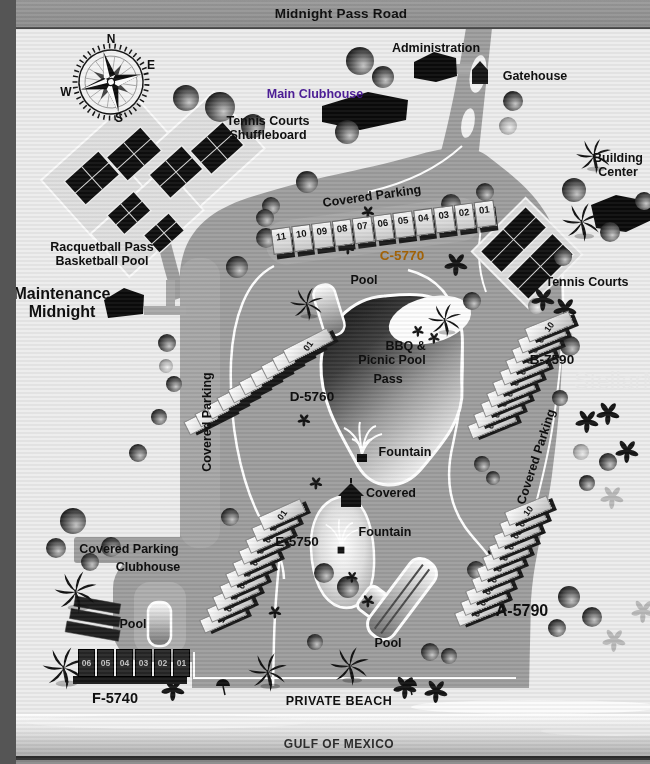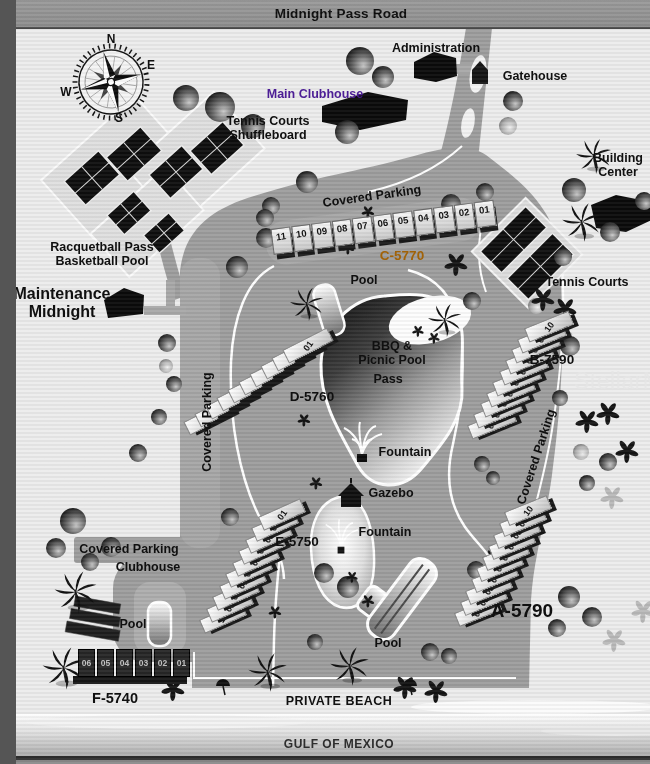--- a/index.html
+++ b/index.html
@@ -818,21 +818,21 @@
         <span>Tennis Courts</span>
       </div>
       <div class="map-label" style="left: 86px; top: 255px; font-size: 12.5px; font-weight: 700; color: rgb(16, 16, 16); transform: translate(-50%, -50%) rotate(0deg);">
         <span>Racquetball Pass</span>
         <span>Basketball Pool</span>
       </div>
       <div class="map-label" style="left: 46px; top: 303px; font-size: 16px; font-weight: 700; color: rgb(16, 16, 16); transform: translate(-50%, -50%) rotate(0deg);">
         <span>Maintenance</span>
         <span>Midnight</span>
       </div>
-      <div class="map-label" style="left: 376px; top: 354px; font-size: 12.5px; font-weight: 700; color: rgb(16, 16, 16); transform: translate(-50%, -50%) rotate(0deg);">
+      <div class="map-label" style="left: 376px; top: 354px; font-size: 12.5px; font-weight: 700; color: rgb(16, 16, 16); transform: translate(-50%, -50%) rotate(0deg); text-align: right;">
         <span>BBQ &amp;</span>
         <span>Picnic Pool</span>
       </div>
       <div class="map-label" style="left: 372px; top: 380px; font-size: 12.5px; font-weight: 700; color: rgb(16, 16, 16); transform: translate(-50%, -50%) rotate(0deg);">
         <span>Pass</span>
       </div>
       <div class="map-label" style="left: 536px; top: 360px; font-size: 13.5px; font-weight: 700; color: rgb(16, 16, 16); transform: translate(-50%, -50%) rotate(0deg);">
         <span>B-7590</span>
       </div>
       <div class="map-label" style="left: 296px; top: 397px; font-size: 13.5px; font-weight: 700; color: rgb(16, 16, 16); transform: translate(-50%, -50%) rotate(0deg);">
@@ -841,41 +841,41 @@
       <div class="map-label" style="left: 389px; top: 453px; font-size: 12.5px; font-weight: 700; color: rgb(16, 16, 16); transform: translate(-50%, -50%) rotate(0deg);">
         <span>Fountain</span>
       </div>
       <div class="map-label" style="left: 192px; top: 422px; font-size: 12.5px; font-weight: 700; color: rgb(16, 16, 16); transform: translate(-50%, -50%) rotate(-90deg);">
         <span>Covered Parking</span>
       </div>
       <div class="map-label" style="left: 521px; top: 457px; font-size: 12.5px; font-weight: 700; color: rgb(16, 16, 16); transform: translate(-50%, -50%) rotate(-72deg);">
         <span>Covered Parking</span>
       </div>
       <div class="map-label" style="left: 375px; top: 494px; font-size: 12.5px; font-weight: 700; color: rgb(16, 16, 16); transform: translate(-50%, -50%) rotate(0deg);">
-        <span>Gazebo</span>
+        <span>Covered</span>
       </div>
       <div class="map-label" style="left: 281px; top: 542px; font-size: 13.5px; font-weight: 700; color: rgb(16, 16, 16); transform: translate(-50%, -50%) rotate(0deg);">
         <span>E-5750</span>
       </div>
       <div class="map-label" style="left: 369px; top: 533px; font-size: 12.5px; font-weight: 700; color: rgb(16, 16, 16); transform: translate(-50%, -50%) rotate(0deg);">
         <span>Fountain</span>
       </div>
       <div class="map-label" style="left: 113px; top: 550px; font-size: 12.5px; font-weight: 700; color: rgb(16, 16, 16); transform: translate(-50%, -50%) rotate(0deg);">
         <span>Covered Parking</span>
       </div>
       <div class="map-label" style="left: 132px; top: 568px; font-size: 12.5px; font-weight: 700; color: rgb(16, 16, 16); transform: translate(-50%, -50%) rotate(0deg);">
         <span>Clubhouse</span>
       </div>
       <div class="map-label" style="left: 117px; top: 625px; font-size: 12.5px; font-weight: 700; color: rgb(16, 16, 16); transform: translate(-50%, -50%) rotate(0deg);">
         <span>Pool</span>
       </div>
       <div class="map-label" style="left: 372px; top: 644px; font-size: 12.5px; font-weight: 700; color: rgb(16, 16, 16); transform: translate(-50%, -50%) rotate(0deg);">
         <span>Pool</span>
       </div>
-      <div class="map-label" style="left: 506px; top: 611px; font-size: 19px; font-weight: 700; color: rgb(16, 16, 16); transform: translate(-50%, -50%) rotate(0deg);">
+      <div class="map-label" style="left: 506px; top: 611px; font-size: 16px; font-weight: 700; color: rgb(16, 16, 16); transform: translate(-50%, -50%) rotate(0deg);">
         <span>A-5790</span>
       </div>
       <div class="map-label" style="left: 99px; top: 699px; font-size: 14.5px; font-weight: 700; color: rgb(16, 16, 16); transform: translate(-50%, -50%) rotate(0deg);">
         <span>F-5740</span>
       </div>
       <div class="map-label" style="left: 323px; top: 702px; font-size: 12.5px; font-weight: 700; color: rgb(16, 16, 16); letter-spacing: 0.5px; transform: translate(-50%, -50%) rotate(0deg);">
         <span>PRIVATE BEACH</span>
       </div>
       <div class="map-label" style="left: 323px; top: 745px; font-size: 12px; font-weight: 700; color: rgb(46, 46, 46); letter-spacing: 0.5px; transform: translate(-50%, -50%) rotate(0deg);">
         <span>GULF OF MEXICO</span>

